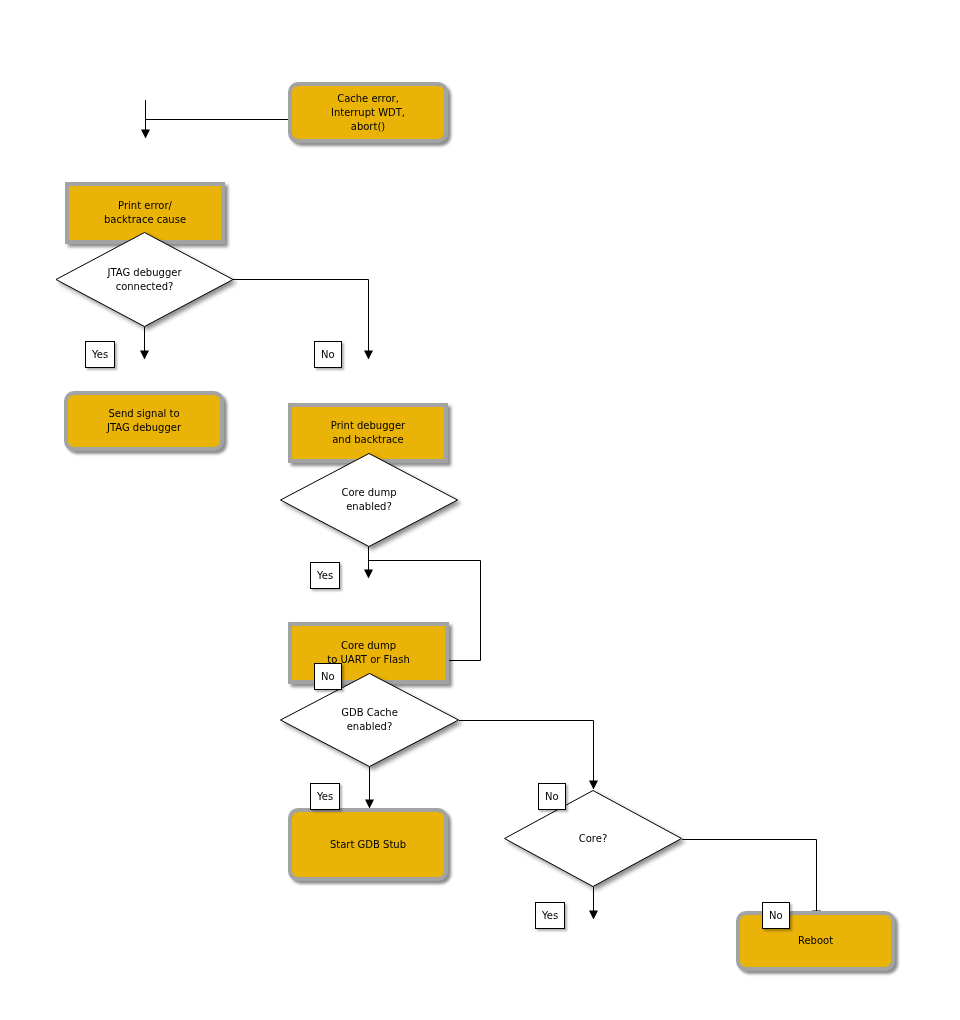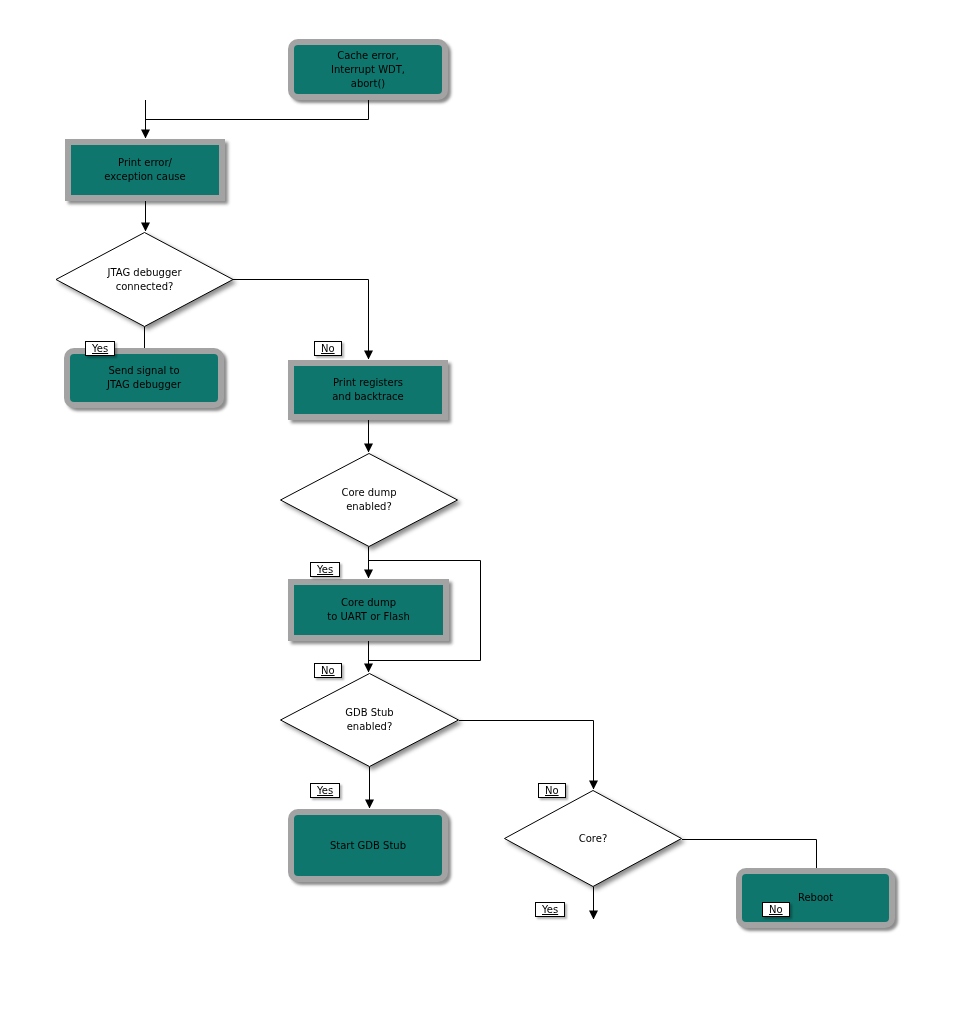--- a/index.html
+++ b/index.html
@@ -27,24 +27,25 @@
     position: absolute;
     display: flex;
     align-items: center;
     justify-content: center;
     text-align: center;
     font-size: 10px;
     line-height: 14px;
     white-space: pre-line;
   }
   .box {
-    background: #0f766e;
-    border: 6px solid #a3a3a3;
+    background: #eab308;
+    border: 4px solid #a3a3a3;
     box-shadow: 3px 3px 3px rgba(0,0,0,0.45);
     box-sizing: border-box;
+    margin-top: 43px;
   }
   .terminal { border-radius: 10px; }
   .diamond { background: transparent; }
   .diamond > svg {
     position: absolute;
     left: 0; top: 0;
     filter: drop-shadow(3px 3px 2px rgba(0,0,0,0.45));
   }
   .diamond polygon {
     fill: #ffffff;
@@ -52,23 +53,22 @@
     stroke-width: 1;
   }
   .node-text { position: relative; padding: 0 4px; }
   .edge-label {
     position: absolute;
     background: #ffffff;
     border: 1px solid #000000;
     box-shadow: 2px 2px 2px rgba(0,0,0,0.3);
     font-size: 10px;
     line-height: 13px;
-    padding: 0 6px;
+    padding: 6px 6px;
     text-align: center;
-    text-decoration: underline;
   }
 </style>
 </head>
 <body>
 
 <div class="canvas">
 
   <svg class="connectors" aria-hidden="true">
     <defs>
       <marker id="arrow" viewBox="0 0 10 10" refX="9.5" refY="5" markerWidth="9" markerHeight="9" orient="auto" markerUnits="userSpaceOnUse">
@@ -92,63 +92,63 @@
 
 
   <div class="node box terminal" style="left:288px;top:39px;width:160px;height:61px">
     <div class="node-text">Cache error,
 Interrupt WDT,
 abort()</div>
   </div>
 
   <div class="node box" style="left:65px;top:139px;width:160px;height:62px">
     <div class="node-text">Print error/
-exception cause</div>
+backtrace cause</div>
   </div>
 
   <div class="node diamond" style="left:55px;top:232px;width:179px;height:95px">
     <svg width="179" height="95" viewBox="0 0 179 95">
       <polygon points="89.5,0.5 178,47.5 89.5,94.5 1,47.5"></polygon>
     </svg>
     <div class="node-text">JTAG debugger
 connected?</div>
   </div>
 
   <div class="node box terminal" style="left:64px;top:348px;width:160px;height:60px">
     <div class="node-text">Send signal to
 JTAG debugger</div>
   </div>
 
   <div class="node box" style="left:288px;top:360px;width:160px;height:60px">
-    <div class="node-text">Print registers
+    <div class="node-text">Print debugger
 and backtrace</div>
   </div>
 
   <div class="node diamond" style="left:280px;top:453px;width:178px;height:94px">
     <svg width="178" height="94" viewBox="0 0 178 94">
       <polygon points="89,0.5 177.5,47 89,93.5 0.5,47"></polygon>
     </svg>
     <div class="node-text">Core dump
 enabled?</div>
   </div>
 
   <div class="node box" style="left:288px;top:579px;width:161px;height:62px">
     <div class="node-text">Core dump
 to UART or Flash</div>
   </div>
 
   <div class="node diamond" style="left:280px;top:673px;width:179px;height:94px">
     <svg width="179" height="94" viewBox="0 0 179 94">
       <polygon points="89.5,0.5 178.5,47 89.5,93.5 0.5,47"></polygon>
     </svg>
-    <div class="node-text">GDB Stub
+    <div class="node-text">GDB Cache
 enabled?</div>
   </div>
 
-  <div class="node box terminal" style="left:288px;top:809px;width:160px;height:73px">
+  <div class="node box terminal" style="left:288px;top:765px;width:160px;height:73px">
     <div class="node-text">Start GDB Stub</div>
   </div>
 
   <div class="node diamond" style="left:504px;top:790px;width:178px;height:97px">
     <svg width="178" height="97" viewBox="0 0 178 97">
       <polygon points="89,0.5 177.5,48.5 89,96.5 0.5,48.5"></polygon>
     </svg>
     <div class="node-text">Core?</div>
   </div>
 

